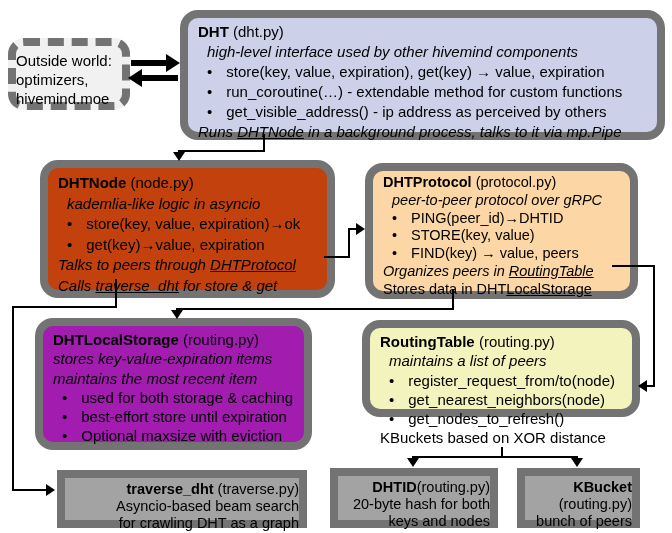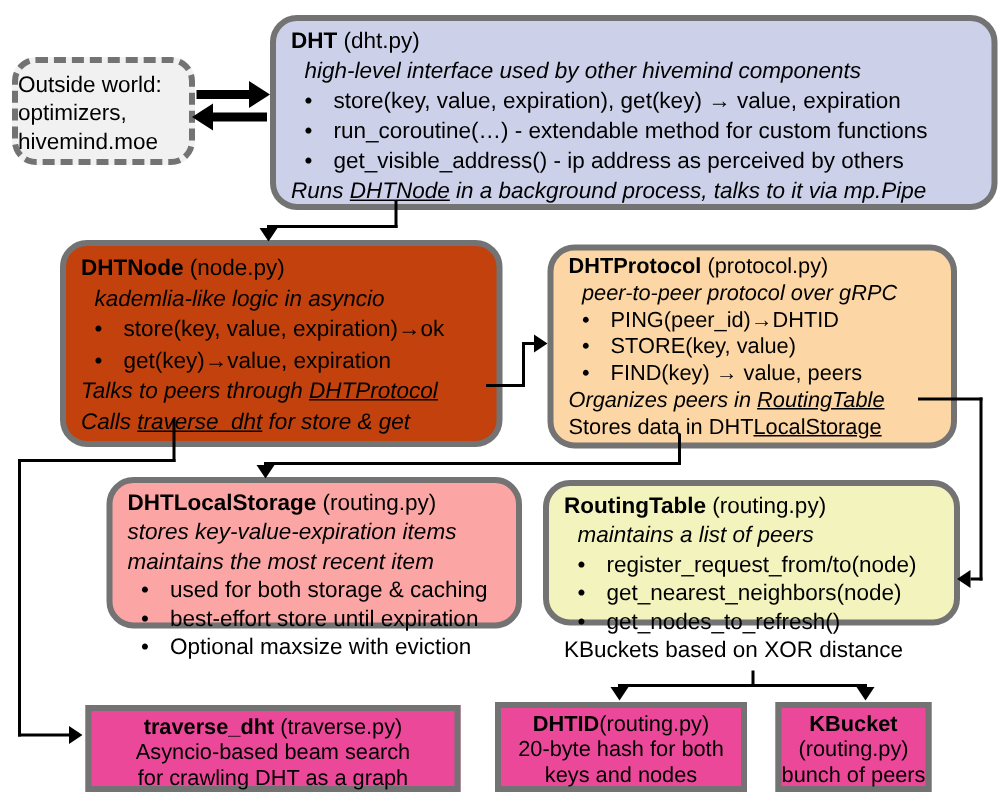--- a/index.html
+++ b/index.html
@@ -1,50 +1,50 @@
 <!DOCTYPE html>
 <html><head>
 <meta charset="utf-8">
 <style>
   html,body { margin:0; padding:0; background:#ffffff; }
   #canvas {
     position:relative; width:672px; height:533px; background:#ffffff;
     font-family:"Liberation Sans", sans-serif; color:#000; overflow:hidden;
   }
   .box {
-    position:absolute; box-sizing:border-box; border:4px solid #737373;
+    position:absolute; box-sizing:border-box; border:8px solid #737373;
     border-radius:18px; font-size:15px; z-index:1;
   }
   .line { white-space:nowrap; }
   .it   { font-style:italic; }
   .b    { font-weight:bold; }
   .u    { text-decoration:underline; }
   .ind  { padding-left:9px; }
   .bl   { display:flex; }
   .bl::before { content:"•"; flex:none; margin-left:9px; margin-right:14px; }
 
   
   #outside { left:8px; top:38px; width:122px; height:72px; background:#f1f1f1;
              border-style:dashed; border-radius:16px; text-align:left;
              line-height:19px; padding-top:5px; font-size:15px; }
   #dht     { left:180px; top:10px; width:485px; height:130px; background:#ccd1e9;
              padding:4px 10px; line-height:20px; }
   #dhtnode { left:40px; top:160px; width:295px; height:138px; background:#c2410c;
              padding:5px 10px; line-height:20.5px; }
   #dhtprotocol { left:365px; top:163px; width:273px; height:136px; background:#fcd7a5;
              padding:3px 10px; line-height:17.8px; font-size:14.5px; }
-  #localstorage { left:35px; top:318px; width:277px; height:101px; background:#fca5a5;
-             padding:4px 10px; line-height:19.3px;margin-left:36px; }
+  #localstorage { left:35px; top:318px; width:277px; height:132px; background:#a21caf;
+             padding:4px 10px; line-height:19.3px; }
   #routingtable { left:362px; top:320px; width:278px; height:97px; background:#f3f3be;
              padding:4px 10px; line-height:19.3px; }
-  .bottombox { border-radius:0; background:#ec4899; text-align:center;
+  .bottombox { border-radius:0; background:#a3a3a3; text-align:right;
              font-size:14.5px; line-height:16.8px; padding-top:3px; }
   #traverse { left:57px;  top:470px; width:250px; height:58px; }
   #dhtid    { left:330px; top:468px; width:168px; height:60px; }
-  #kbucket  { left:517px; top:468px; width:104px; height:60px; }
+  #kbucket  { left:517px; top:468px; width:123px; height:60px; }
 
   
   .ln { position:absolute; background:#000; z-index:5; }
   .ah { position:absolute; width:0; height:0; z-index:5; }
   .ah-down  { border-left:6px solid transparent; border-right:6px solid transparent; border-top:9px solid #000; }
   .ah-right { border-top:6px solid transparent; border-bottom:6px solid transparent; border-left:9px solid #000; }
   .ah-left  { border-top:6px solid transparent; border-bottom:6px solid transparent; border-right:9px solid #000; }
   .thick { position:absolute; background:#000; z-index:5; }
   .thick-head { position:absolute; width:0; height:0; z-index:5; }
 </style>

